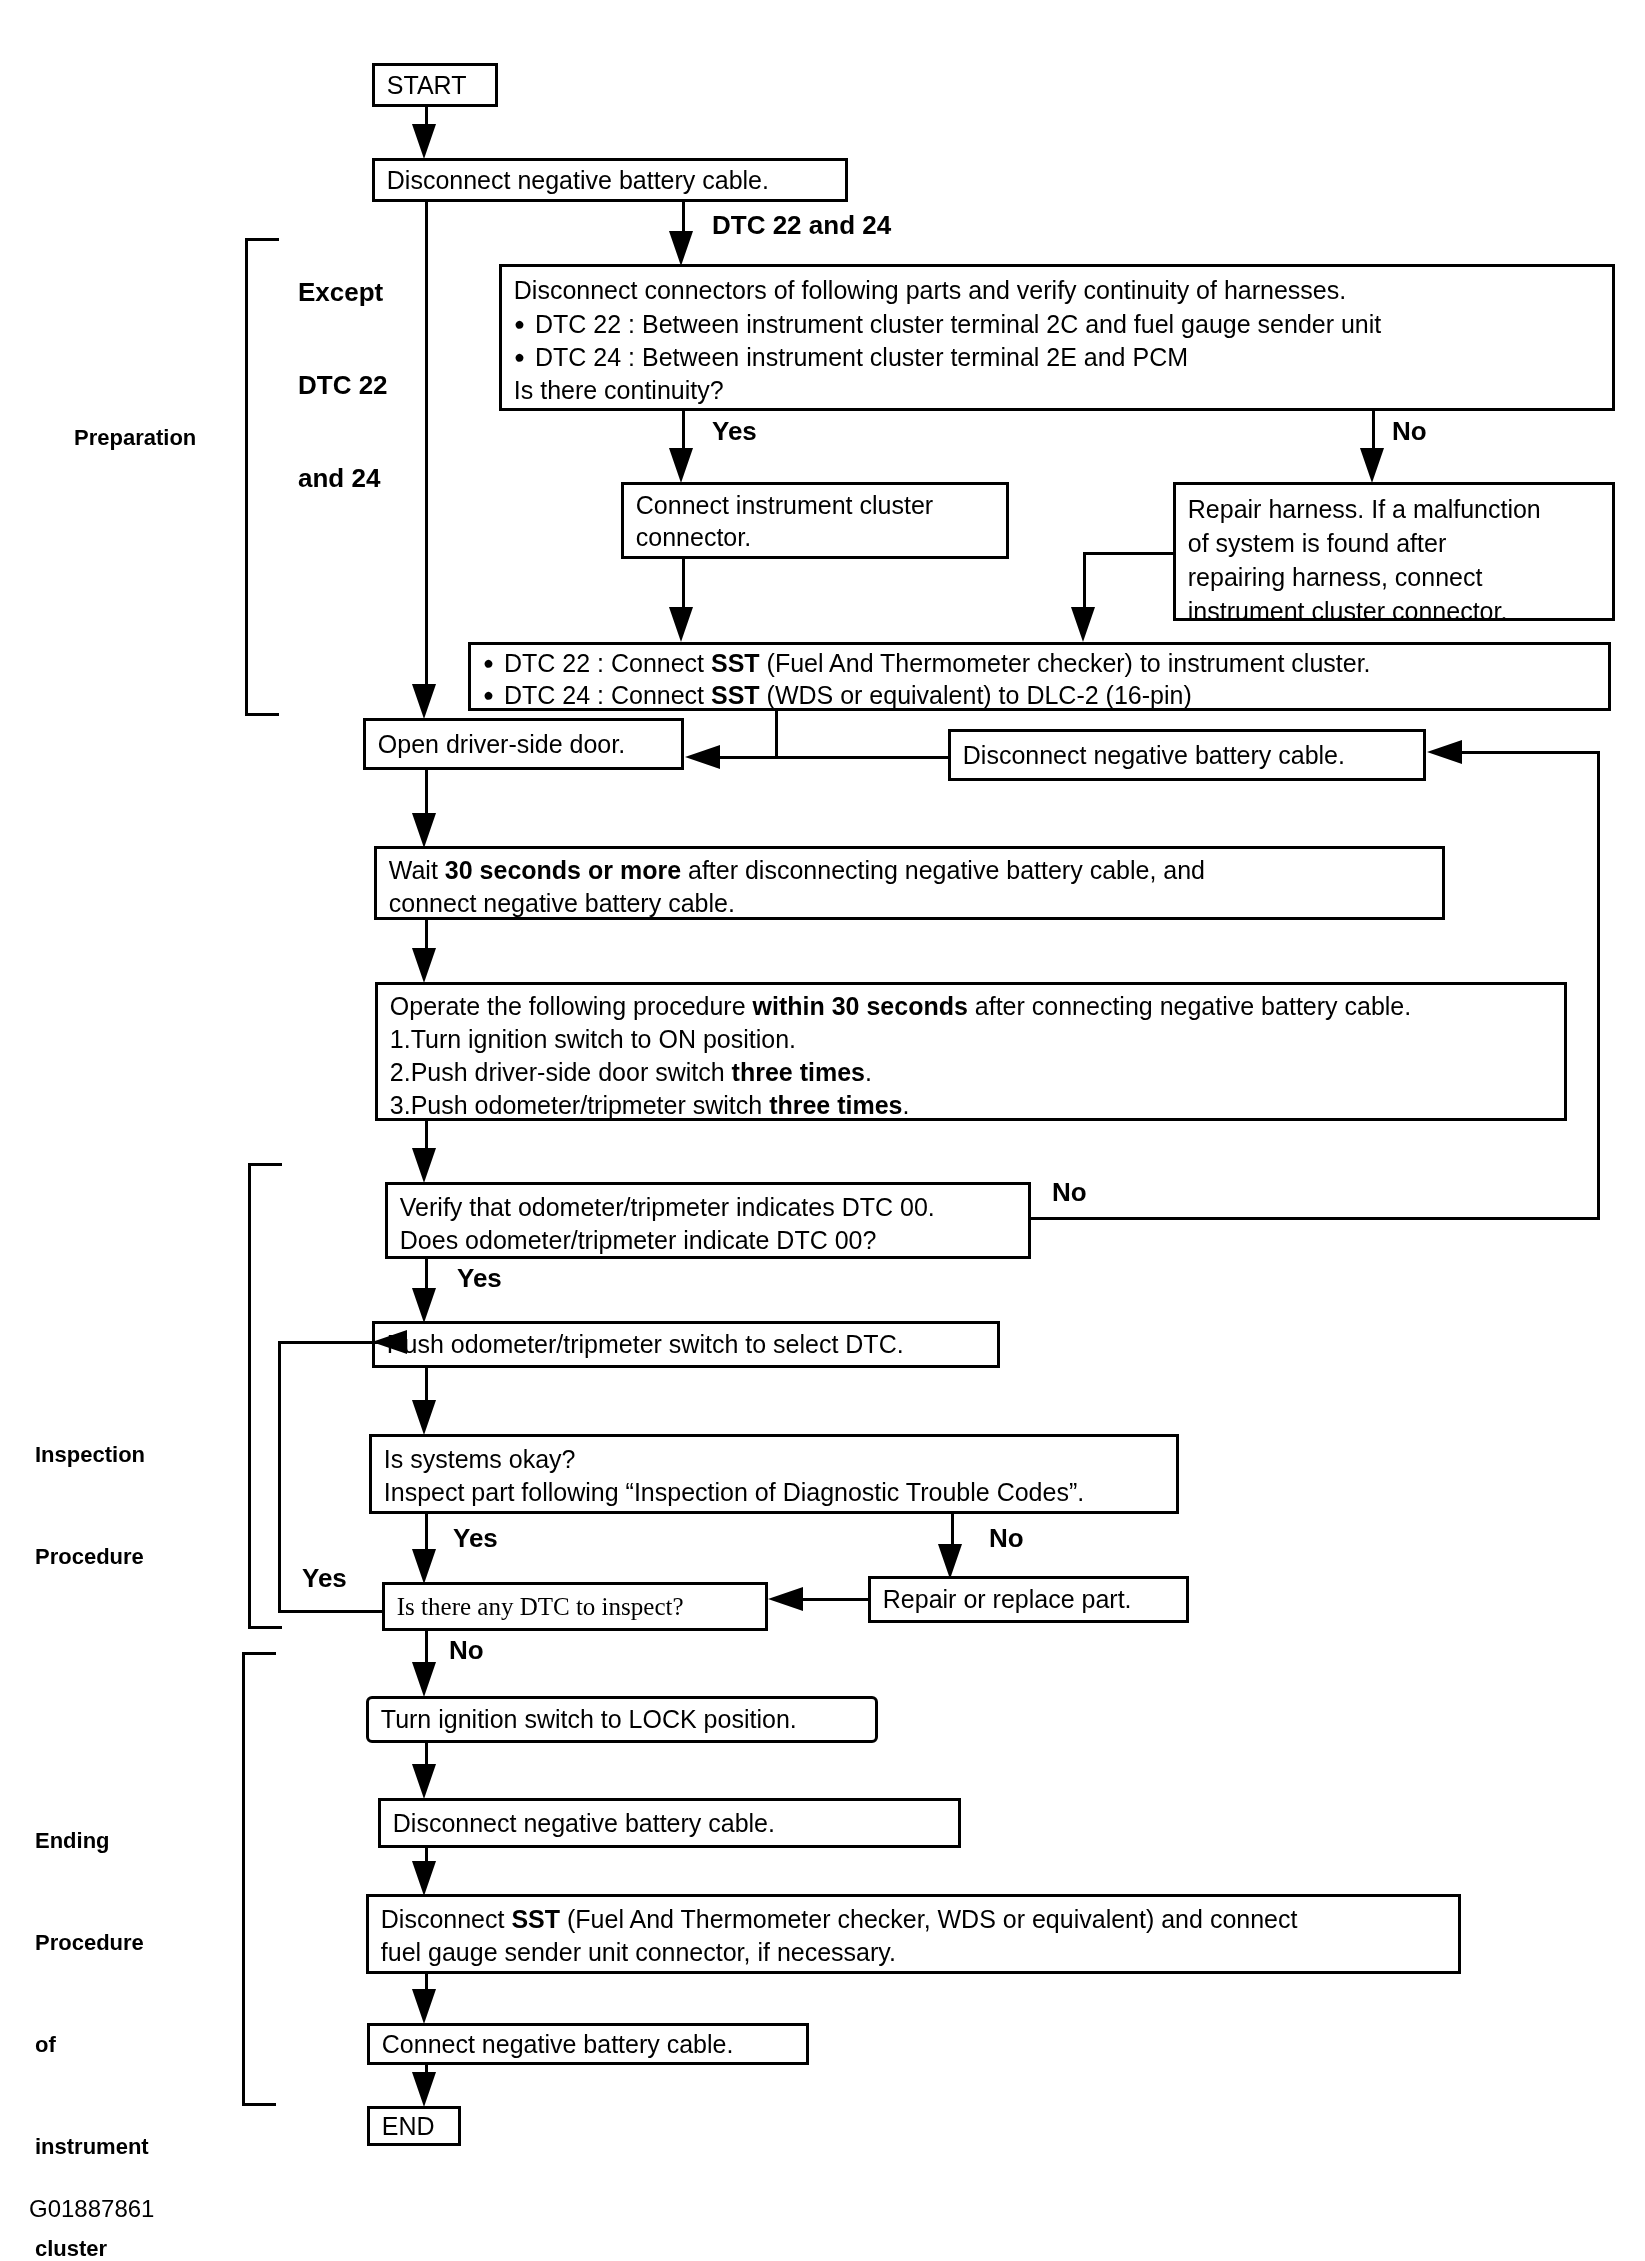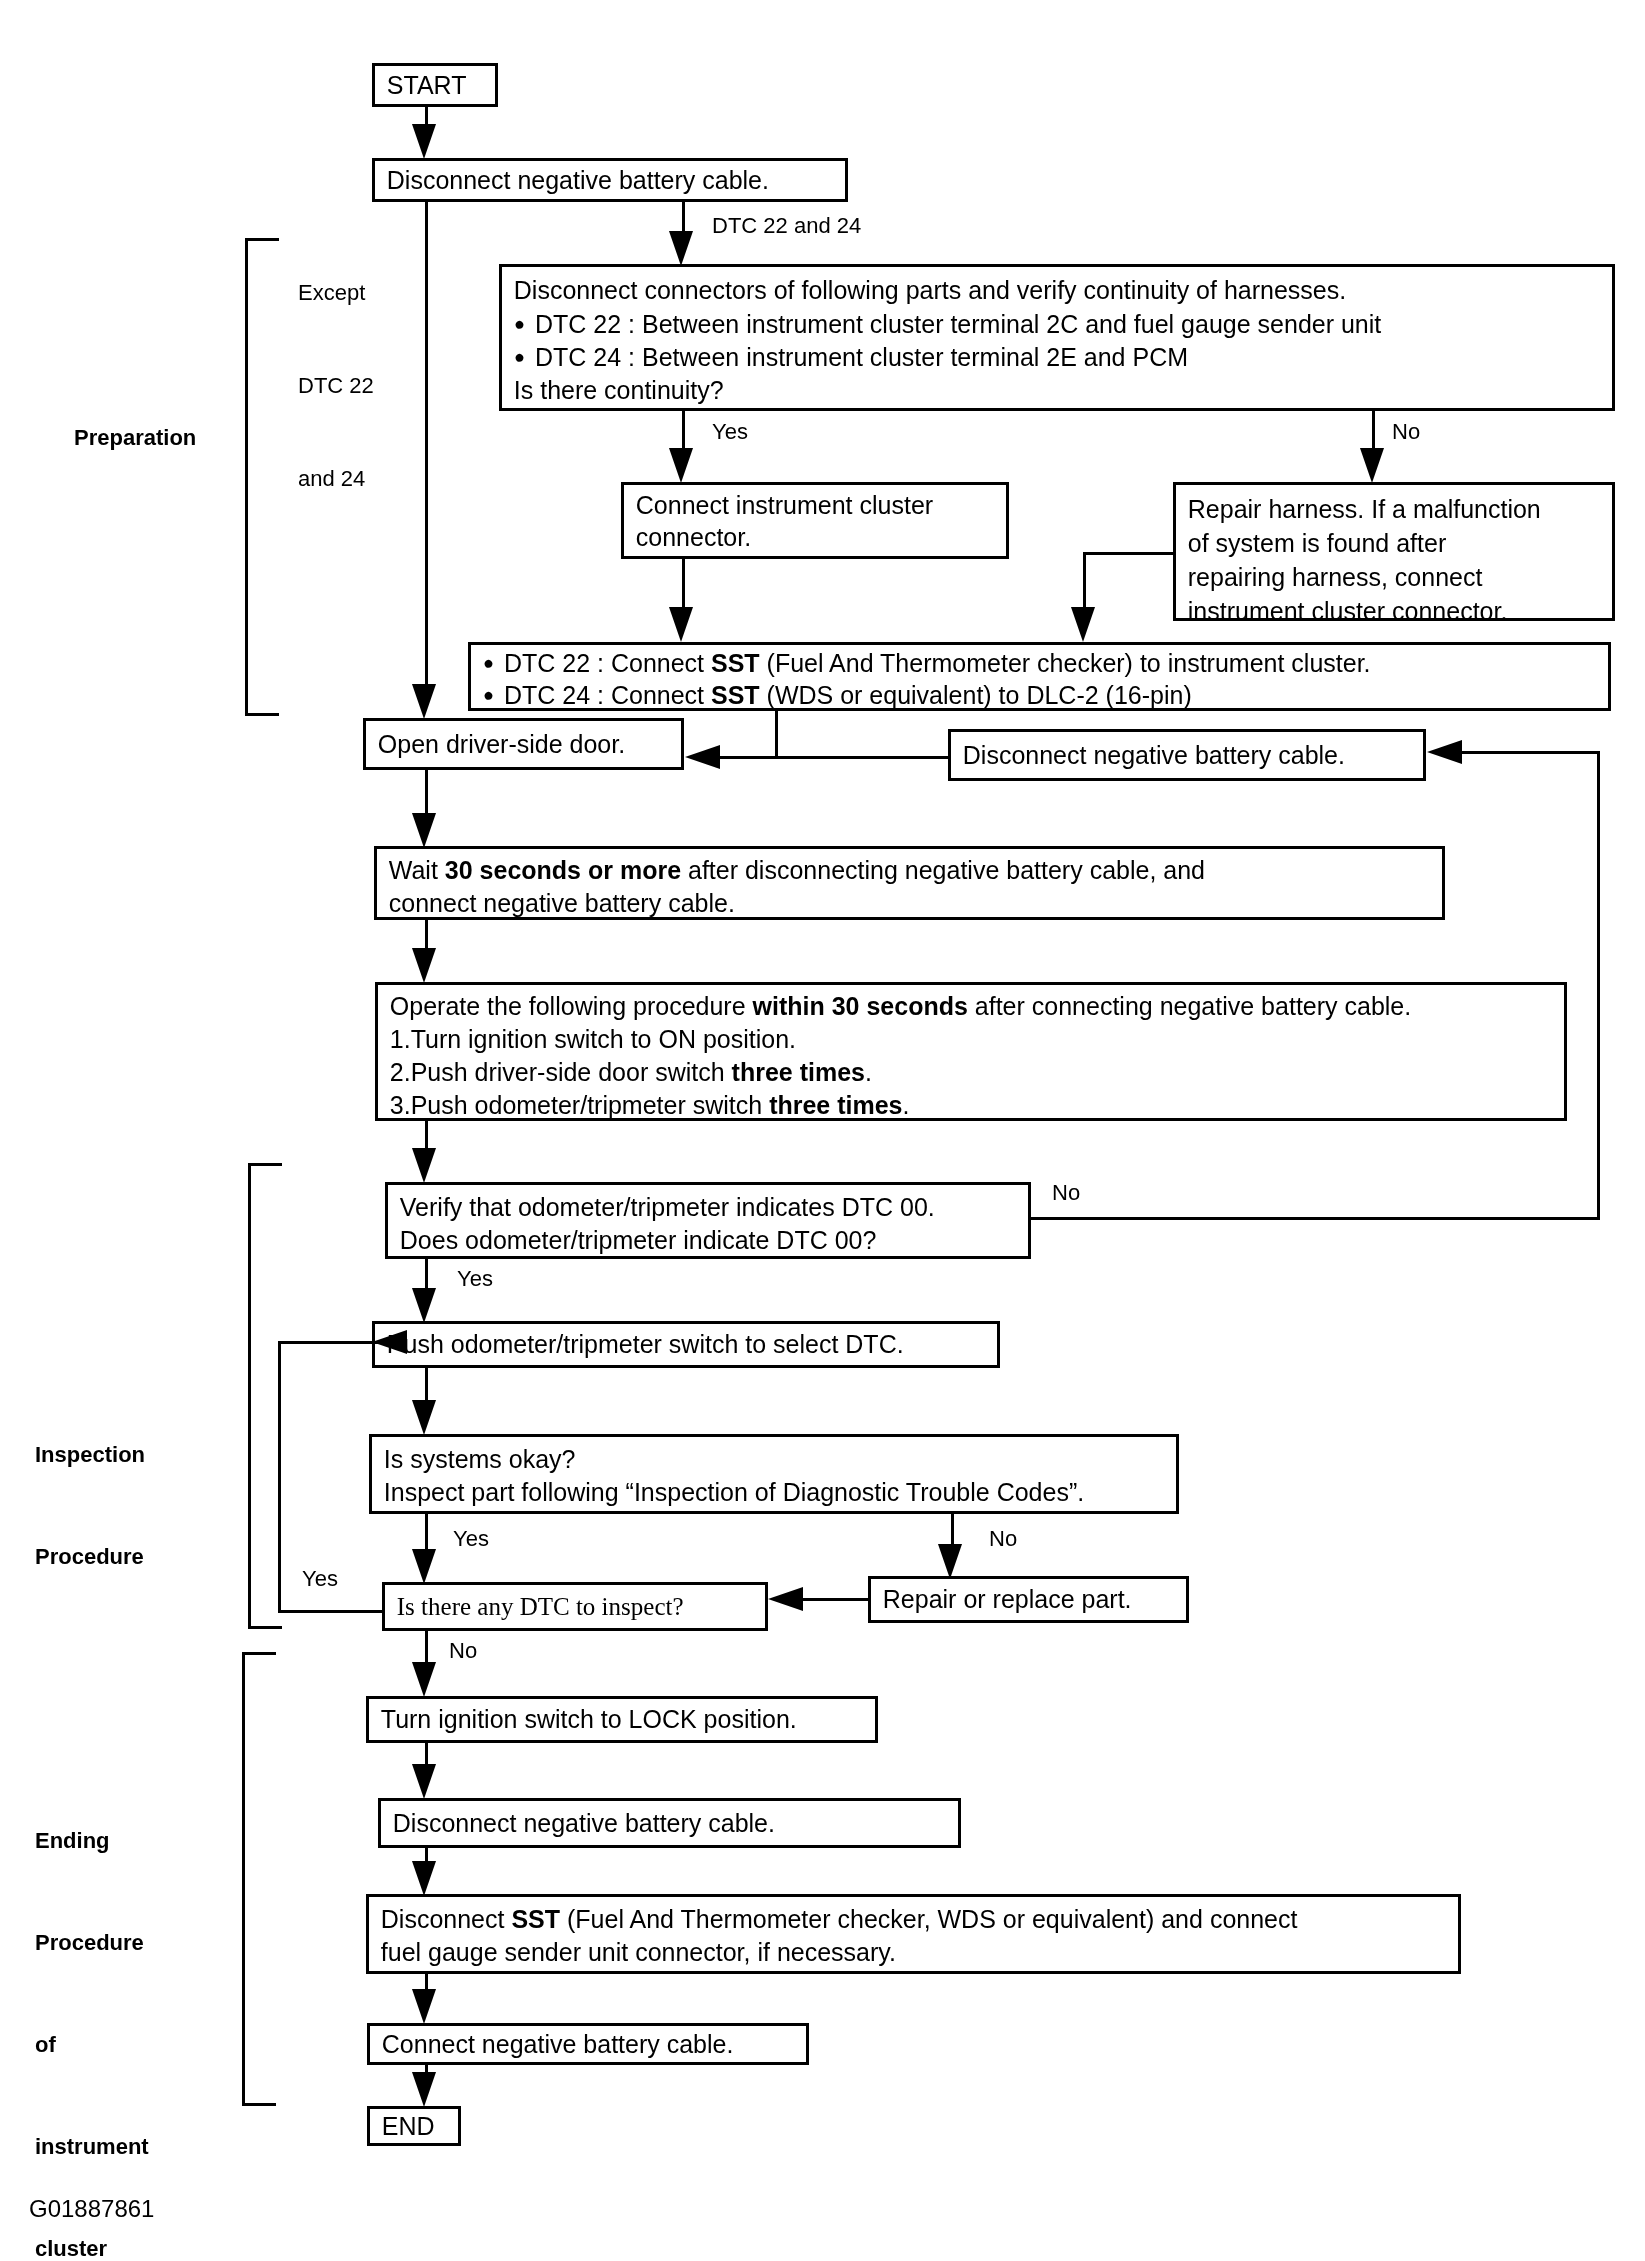--- a/index.html
+++ b/index.html
@@ -10,21 +10,21 @@
   .vc{display:flex;flex-direction:column;justify-content:center;}
   .b{font-weight:bold;}
   .bullet{font-size:18.5px;margin-right:10px;vertical-align:2.5px;}
   .vl{position:absolute;width:2.5px;background:#000;}
   .hl{position:absolute;height:2.5px;background:#000;}
   .ah{position:absolute;width:0;height:0;}
   .ah.down{border-left:12.6px solid transparent;border-right:12.6px solid transparent;
            border-top:35px solid #000;}
   .ah.left{border-top:12.6px solid transparent;border-bottom:12.6px solid transparent;
            border-right:35px solid #000;}
-  .lbl{position:absolute;font-weight:normal;font-size:22px;line-height:31px;white-space:pre;}
+  .lbl{position:absolute;font-weight:bold;font-size:26px;line-height:31px;white-space:pre;}
   .sidelbl{position:absolute;font-weight:bold;font-size:22px;line-height:34px;white-space:pre;}
   .footer{position:absolute;font-size:24px;}
 </style>
 </head>
 <body>
 
 <div class="canvas">
 
   <div class="sidelbl" style="left:74px;top:421px;">Preparation</div>
   <div class="vl" style="left:245px;top:238px;height:478px;"></div>
@@ -203,21 +203,21 @@
   <div class="box vc" style="left:868px;top:1576px;width:321px;height:47px;">
     <span>Repair or replace part.</span>
   </div>
   <div class="ah left" style="left:768px;top:1587px;"></div>
   <div class="hl" style="left:802px;top:1598px;width:66px;"></div>
 
   <div class="lbl" style="left:449px;top:1635px;">No</div>
   <div class="vl" style="left:425px;top:1631px;height:34px;"></div>
   <div class="ah down" style="left:412px;top:1662px;"></div>
 
-  <div class="box vc" style="left:366px;top:1696px;width:512px;height:47px;">
+  <div class="box vc" style="left:366px;top:1696px;width:512px;height:47px;border-radius:6px;">
     <span>Turn ignition switch to LOCK position.</span>
   </div>
   <div class="vl" style="left:425px;top:1743px;height:23.5px;"></div>
   <div class="ah down" style="left:412px;top:1764px;"></div>
 
   <div class="box vc" style="left:378px;top:1798px;width:583px;height:50px;">
     <span>Disconnect negative battery cable.</span>
   </div>
   <div class="vl" style="left:425px;top:1848px;height:15px;"></div>
   <div class="ah down" style="left:412px;top:1861px;"></div>

